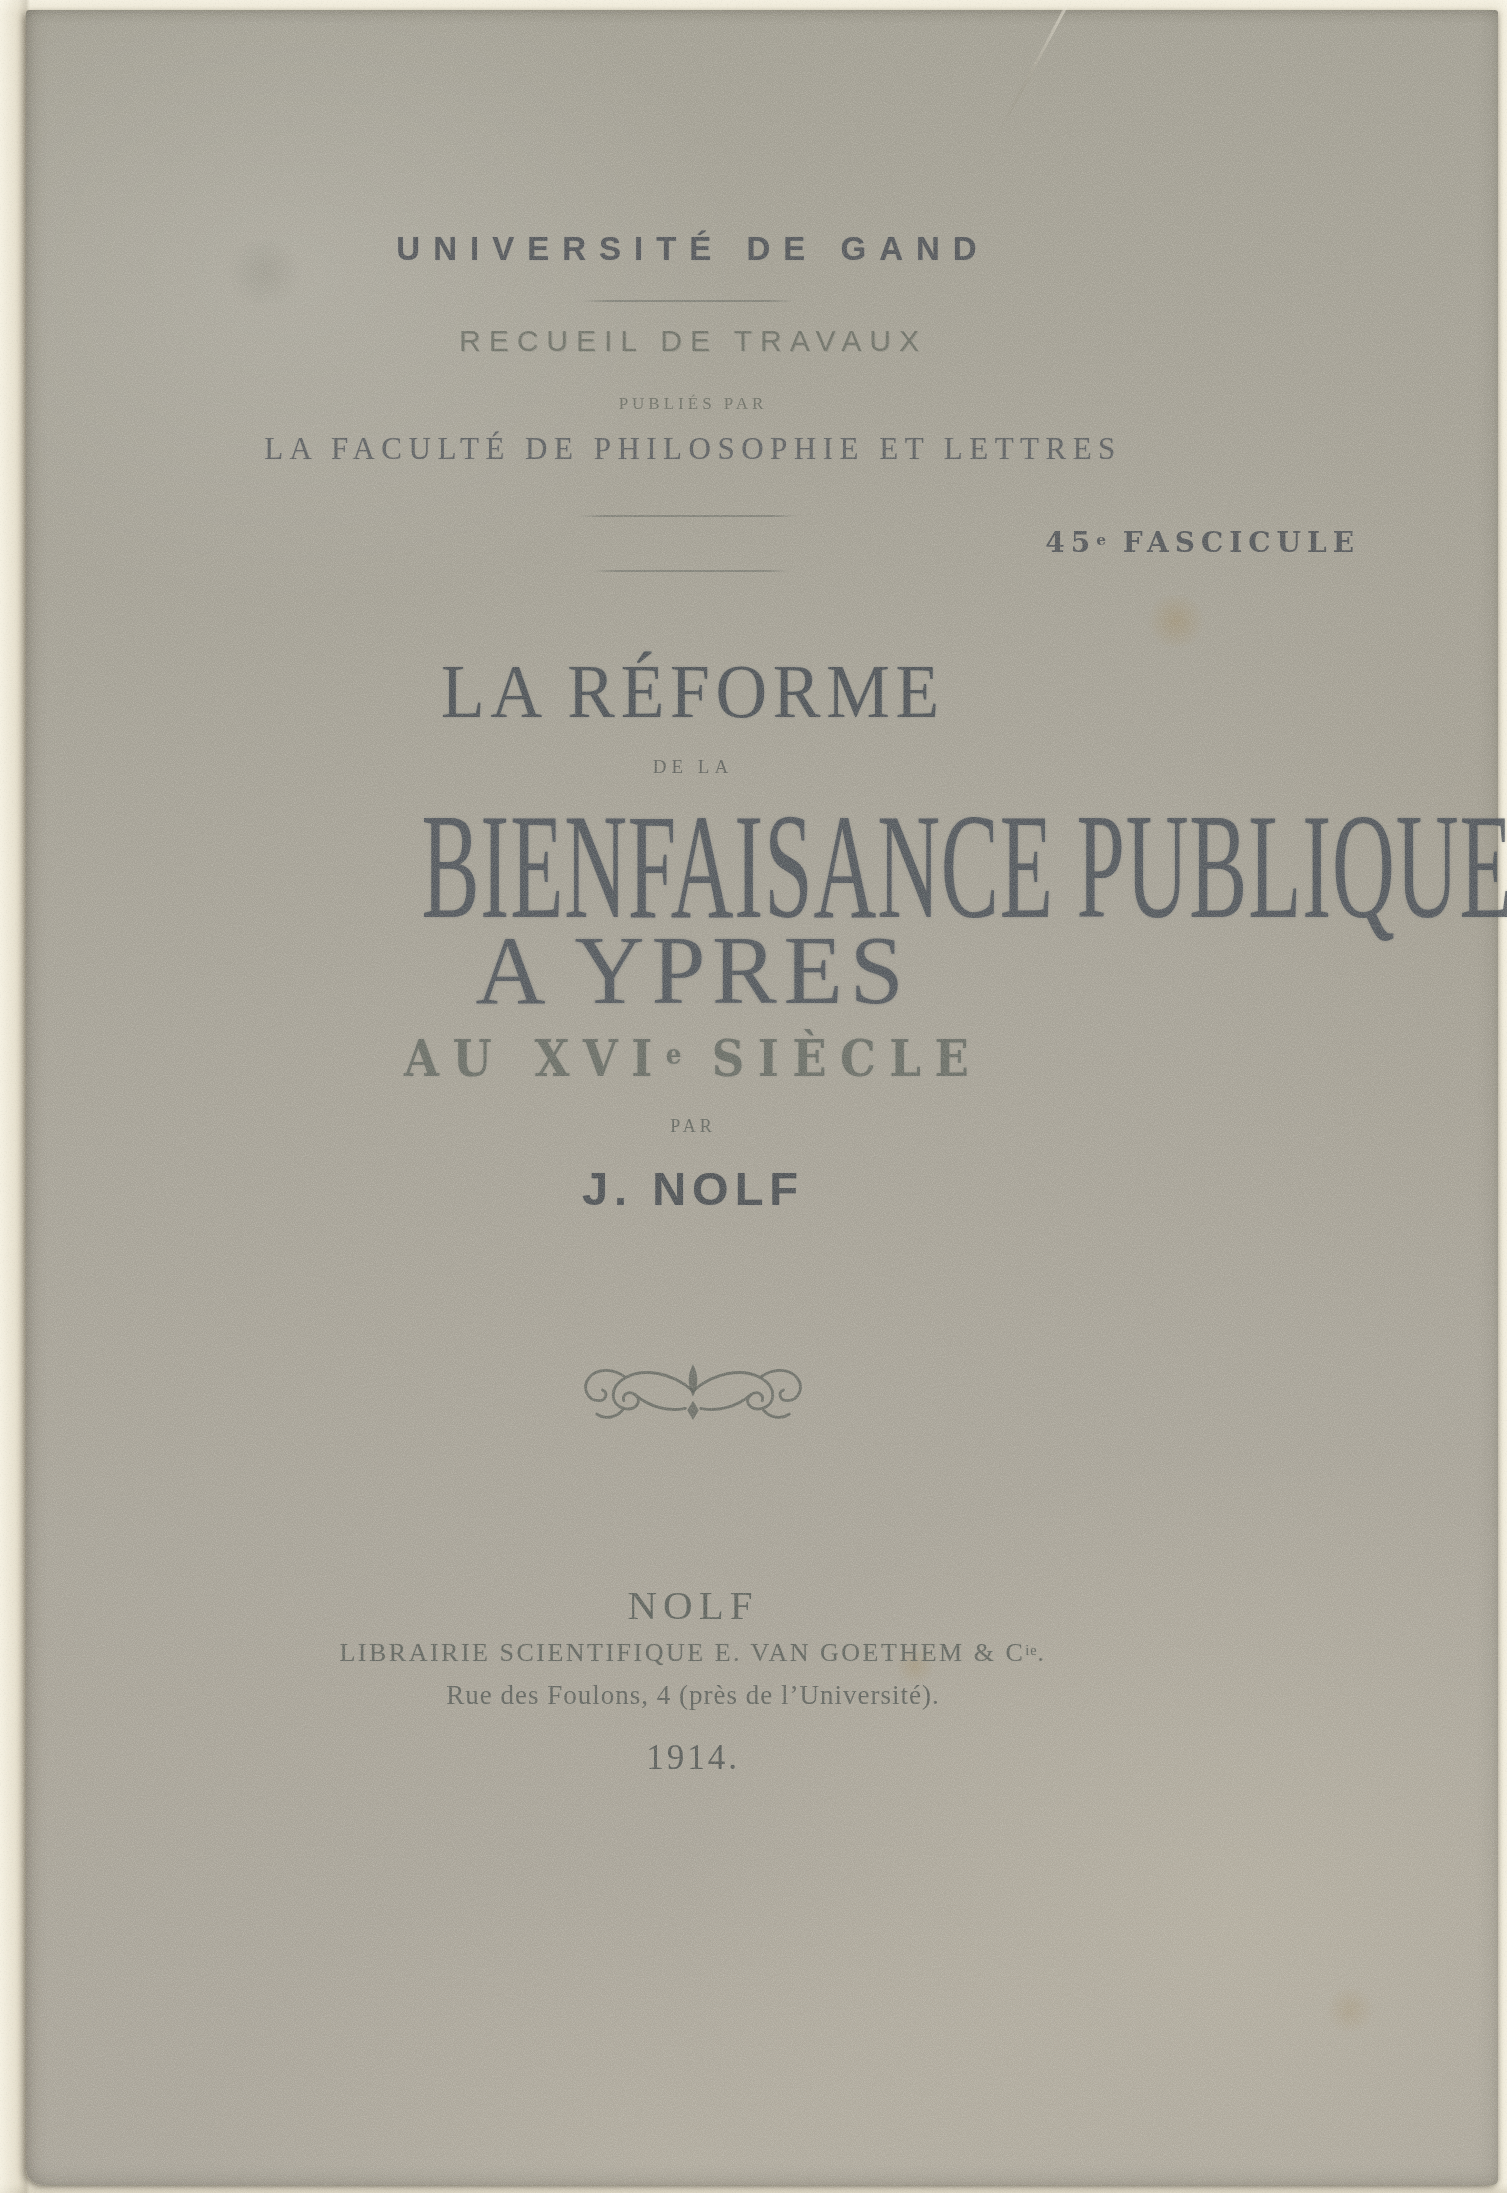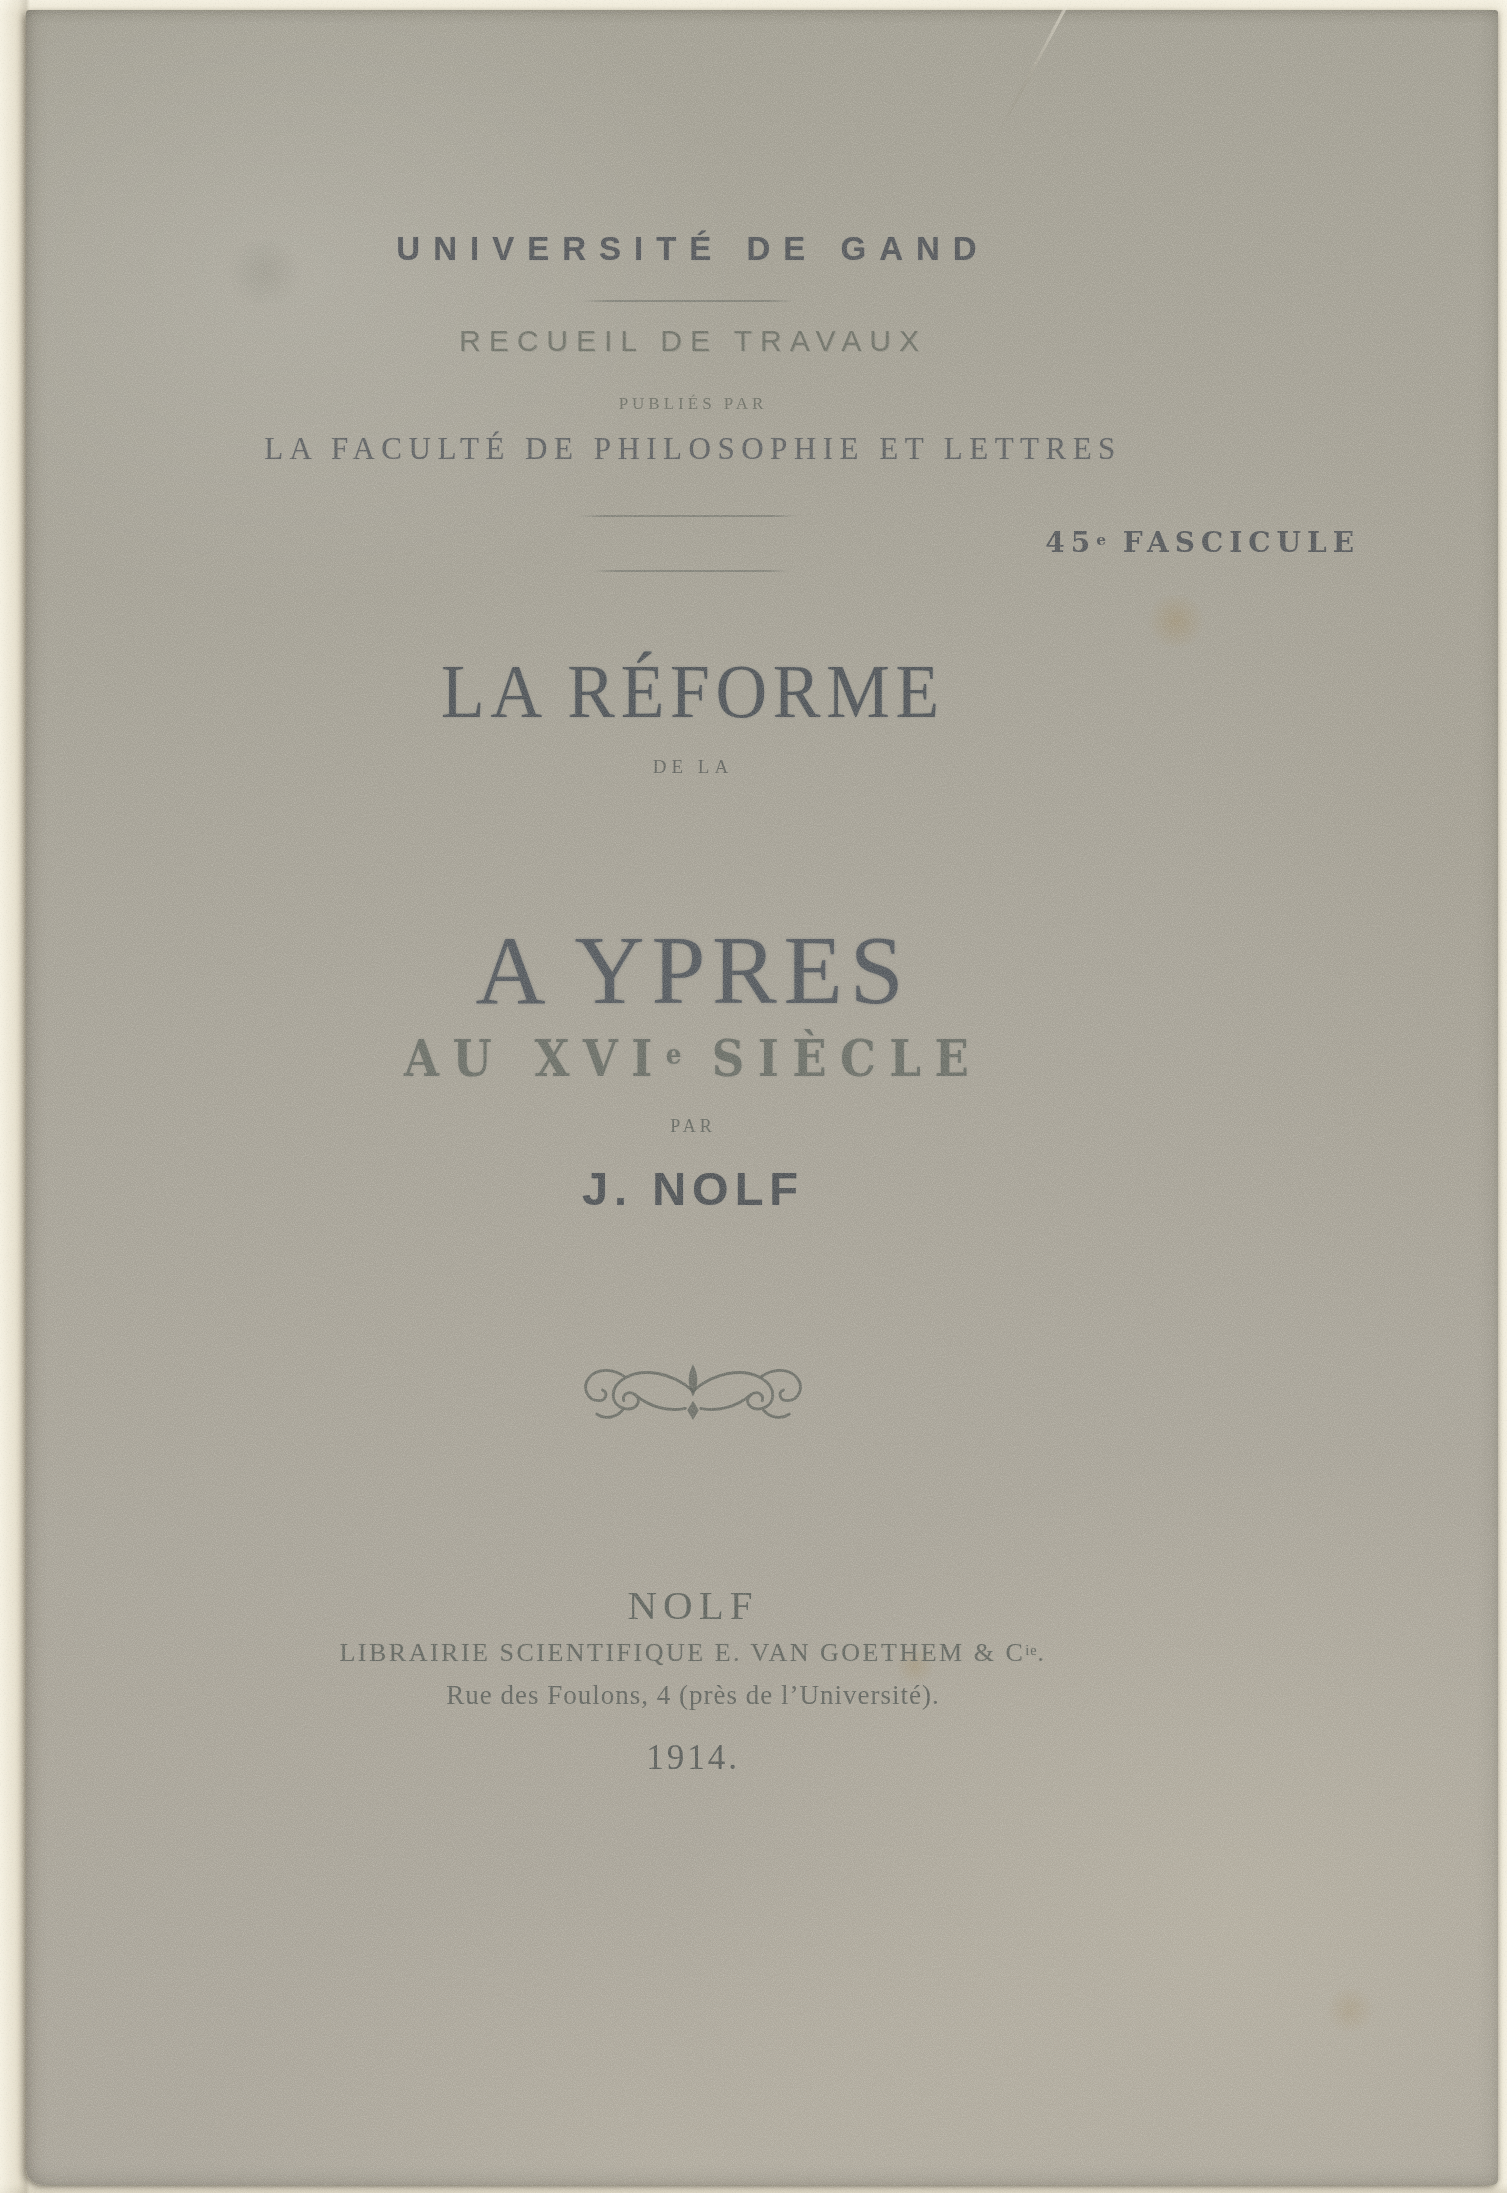--- a/index.html
+++ b/index.html
@@ -130,20 +130,23 @@
         <span>45</span><span class="sup">e</span><span> FASCICULE</span>
       </div>
       <div class="rule rule3"></div>
 
       <div class="line title1">
         <span class="tw">LA RÉFORME</span>
       </div>
       <div class="line title2">
         <span>DE LA</span>
       </div>
+      <div class="line title3">
+        <span class="tw">BIENFAISANCE PUBLIQUE</span>
+      </div>
       <div class="line title4">
         <span>A YPRES</span>
       </div>
 
       <div class="line period">
         <span class="tw"><span>AU XVI</span><span class="sup">e</span><span> SIÈCLE</span></span>
       </div>
 
       <div class="line par">
         <span>PAR</span>

